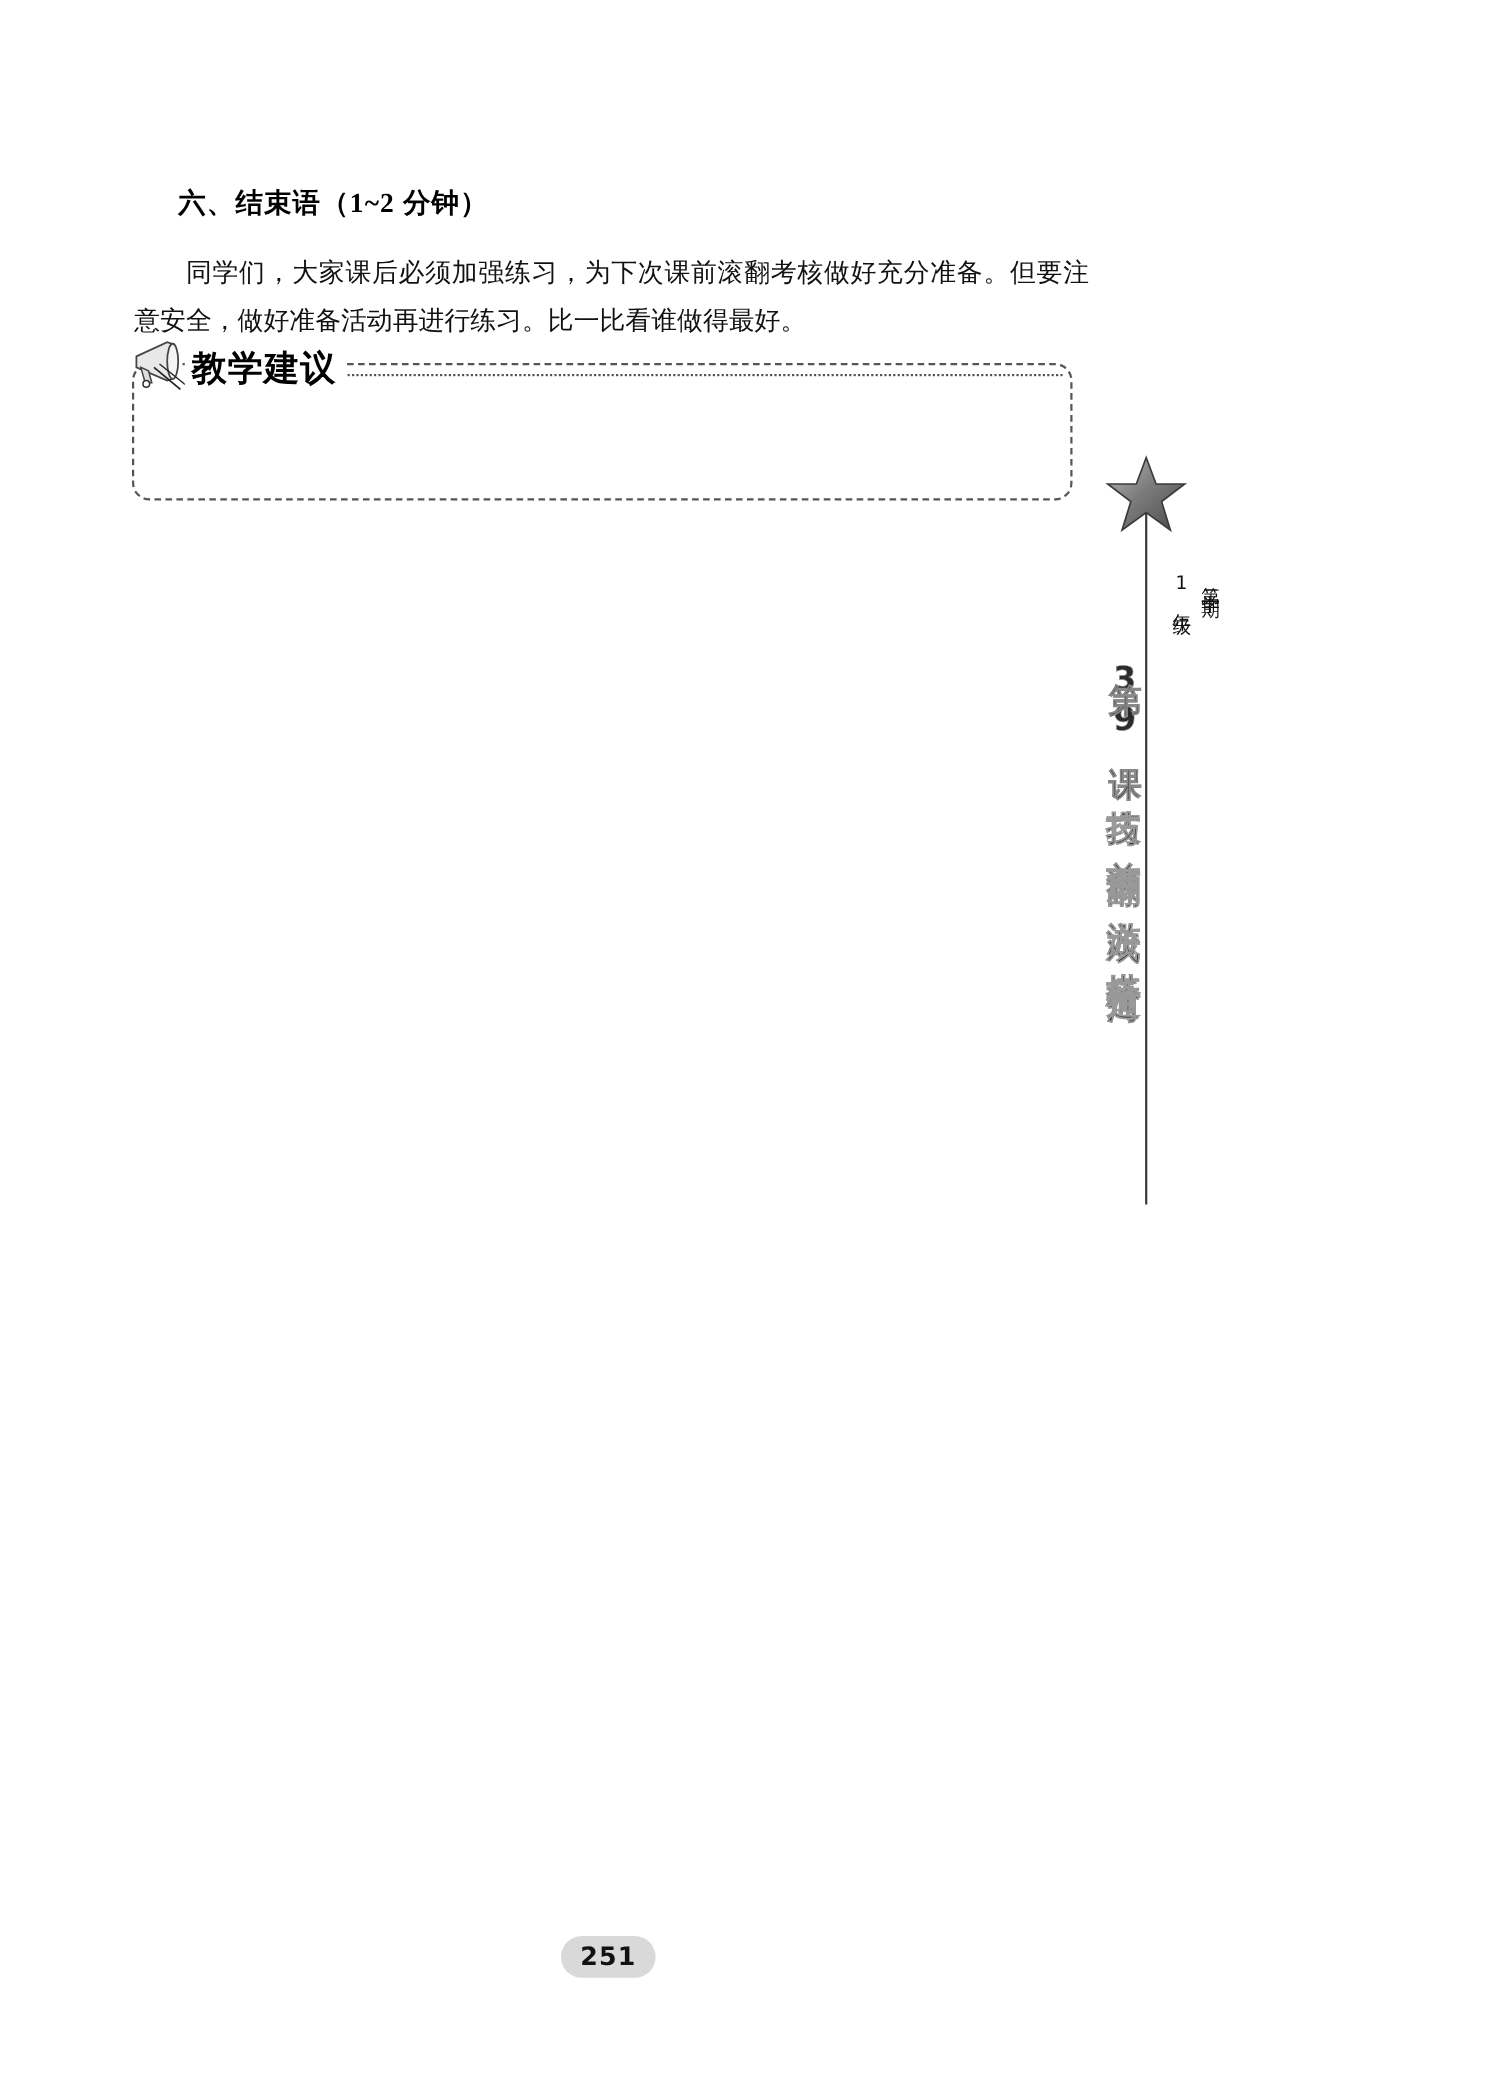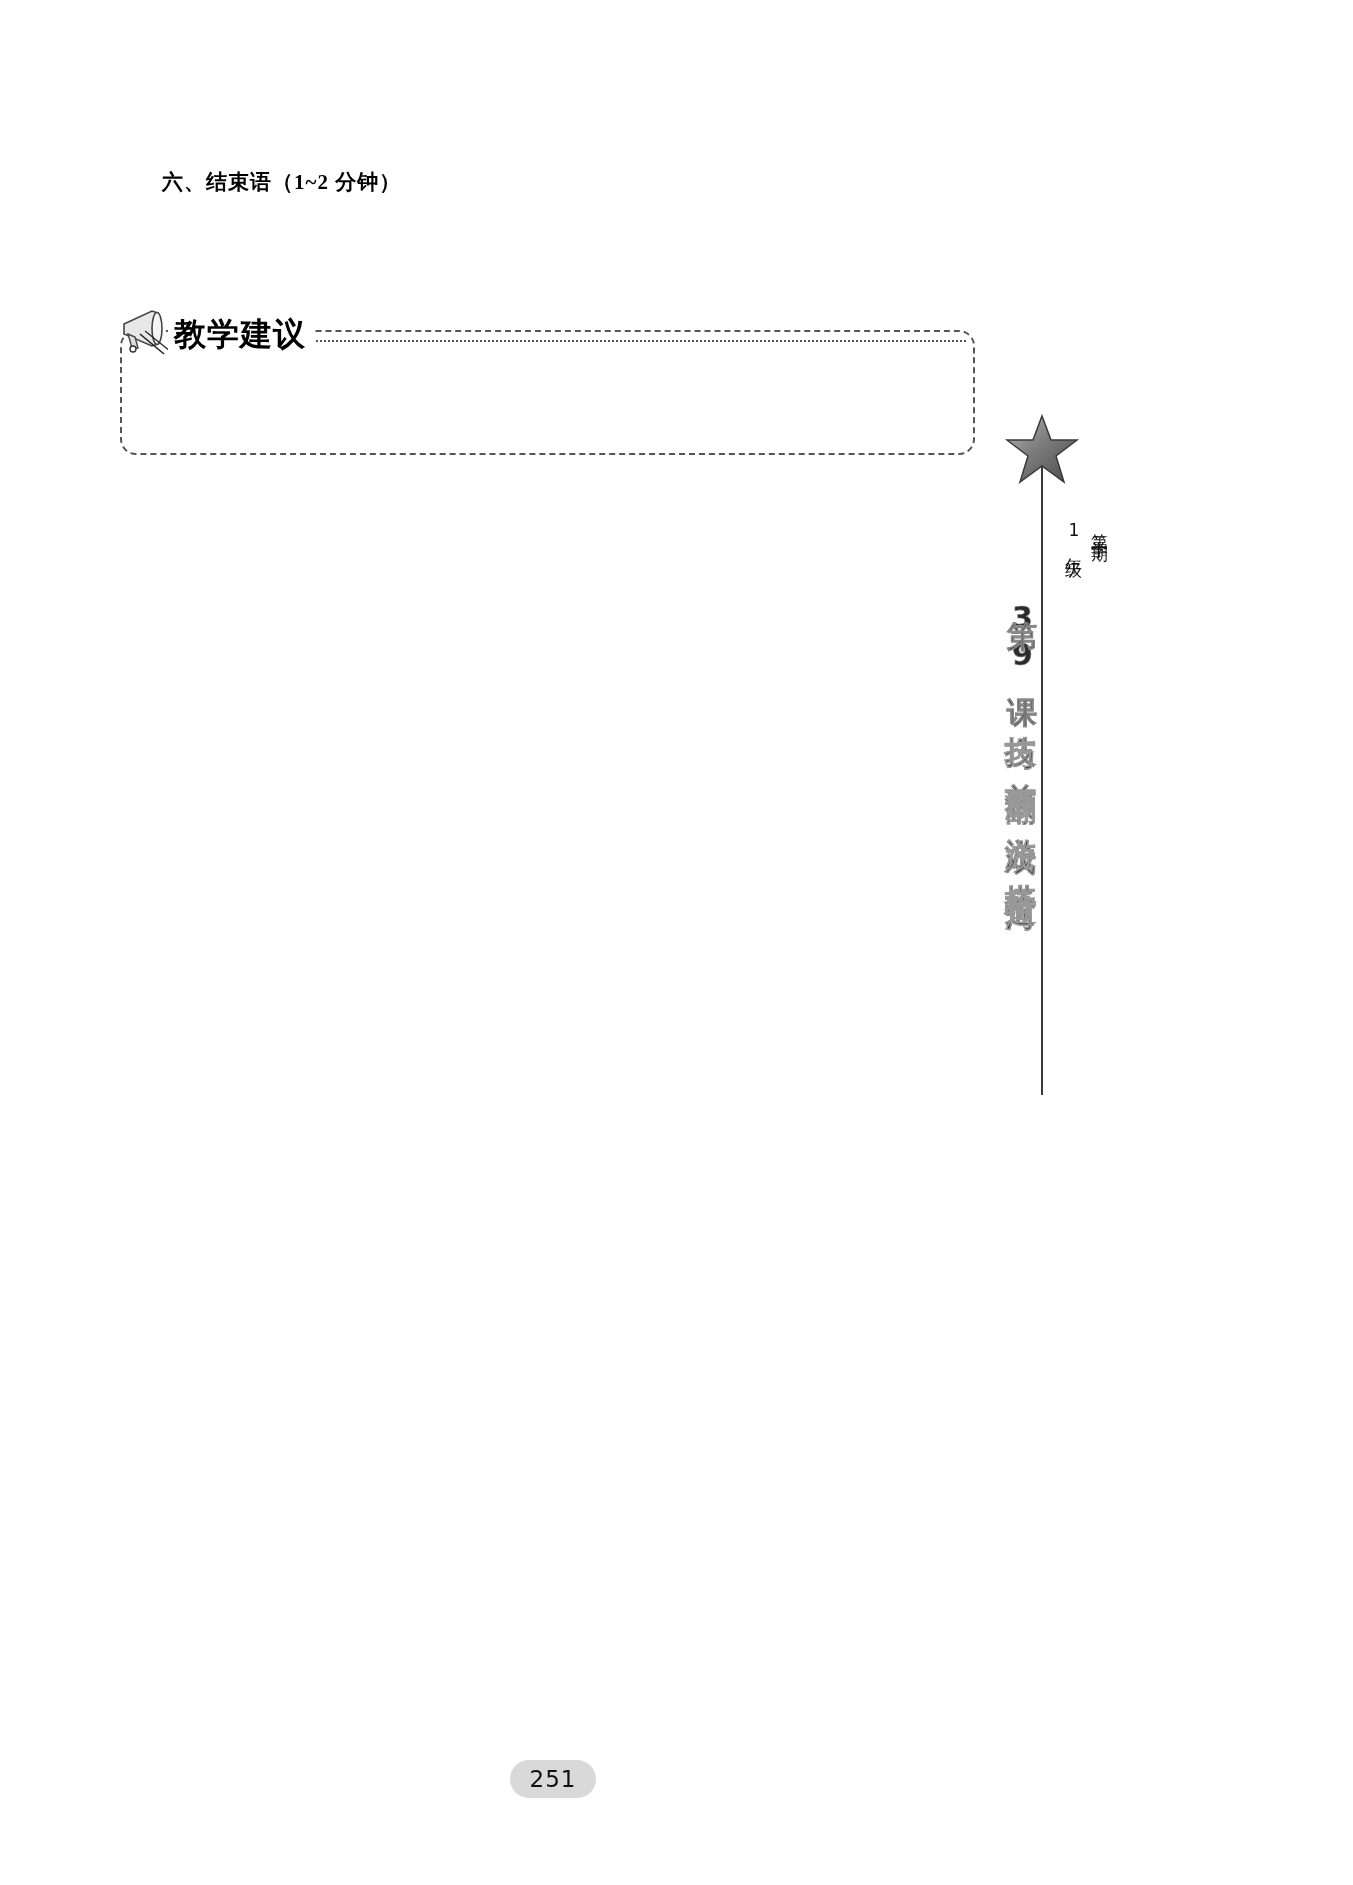--- a/index.html
+++ b/index.html
@@ -19,21 +19,21 @@
   .page {
     position: absolute;
     inset: 0;
   }
 
   
   .section-heading {
     position: absolute;
     left: 162px;
     top: 168px;
-    font-size: 21px;
+    font-size: 25px;
     font-weight: bold;
     letter-spacing: 1px;
     white-space: nowrap;
     color: #000;
   }
 
   
   .body-paragraph {
     position: absolute;
     left: 122px;
@@ -186,35 +186,36 @@
     position: absolute;
     left: 510px;
     top: 1760px;
     width: 86px;
     height: 38px;
     border-radius: 19px;
     background: #d9d9d9;
     color: #111;
     font-family: "DejaVu Sans", "Liberation Sans", sans-serif;
     font-size: 23px;
-    font-weight: normal;
+    font-weight: bold;
     display: flex;
     align-items: center;
     justify-content: center;
     letter-spacing: 1px;
     text-align: center;
   }
 </style>
 </head>
 <body>
 
 <div class="page">
 
   <div class="section-heading">六、结束语（1~2 分钟）</div>
 
+  <div class="body-paragraph">同学们，大家课后必须加强练习，为下次课前滚翻考核做好充分准备。但要注意安全，做好准备活动再进行练习。比一比看谁做得最好。</div>
 
   <div class="advice-box"></div>
 
   <div class="advice-rule"></div>
 
   <svg class="horn-icon" viewBox="0 0 60 58">
     <path d="M6 20 L34 7 L40 9 L40 40 L34 42 L6 30 Z" fill="#e8e8e8" stroke="#444" stroke-width="1.6"></path>
     <ellipse cx="39" cy="24.5" rx="5" ry="16" fill="#f5f5f5" stroke="#444" stroke-width="1.6"></ellipse>
     <path d="M10 30 L14 44 L20 44 L17 33 Z" fill="#ddd" stroke="#444" stroke-width="1.4"></path>
     <line x1="22" y1="30" x2="46" y2="50" stroke="#222" stroke-width="1.6"></line>

